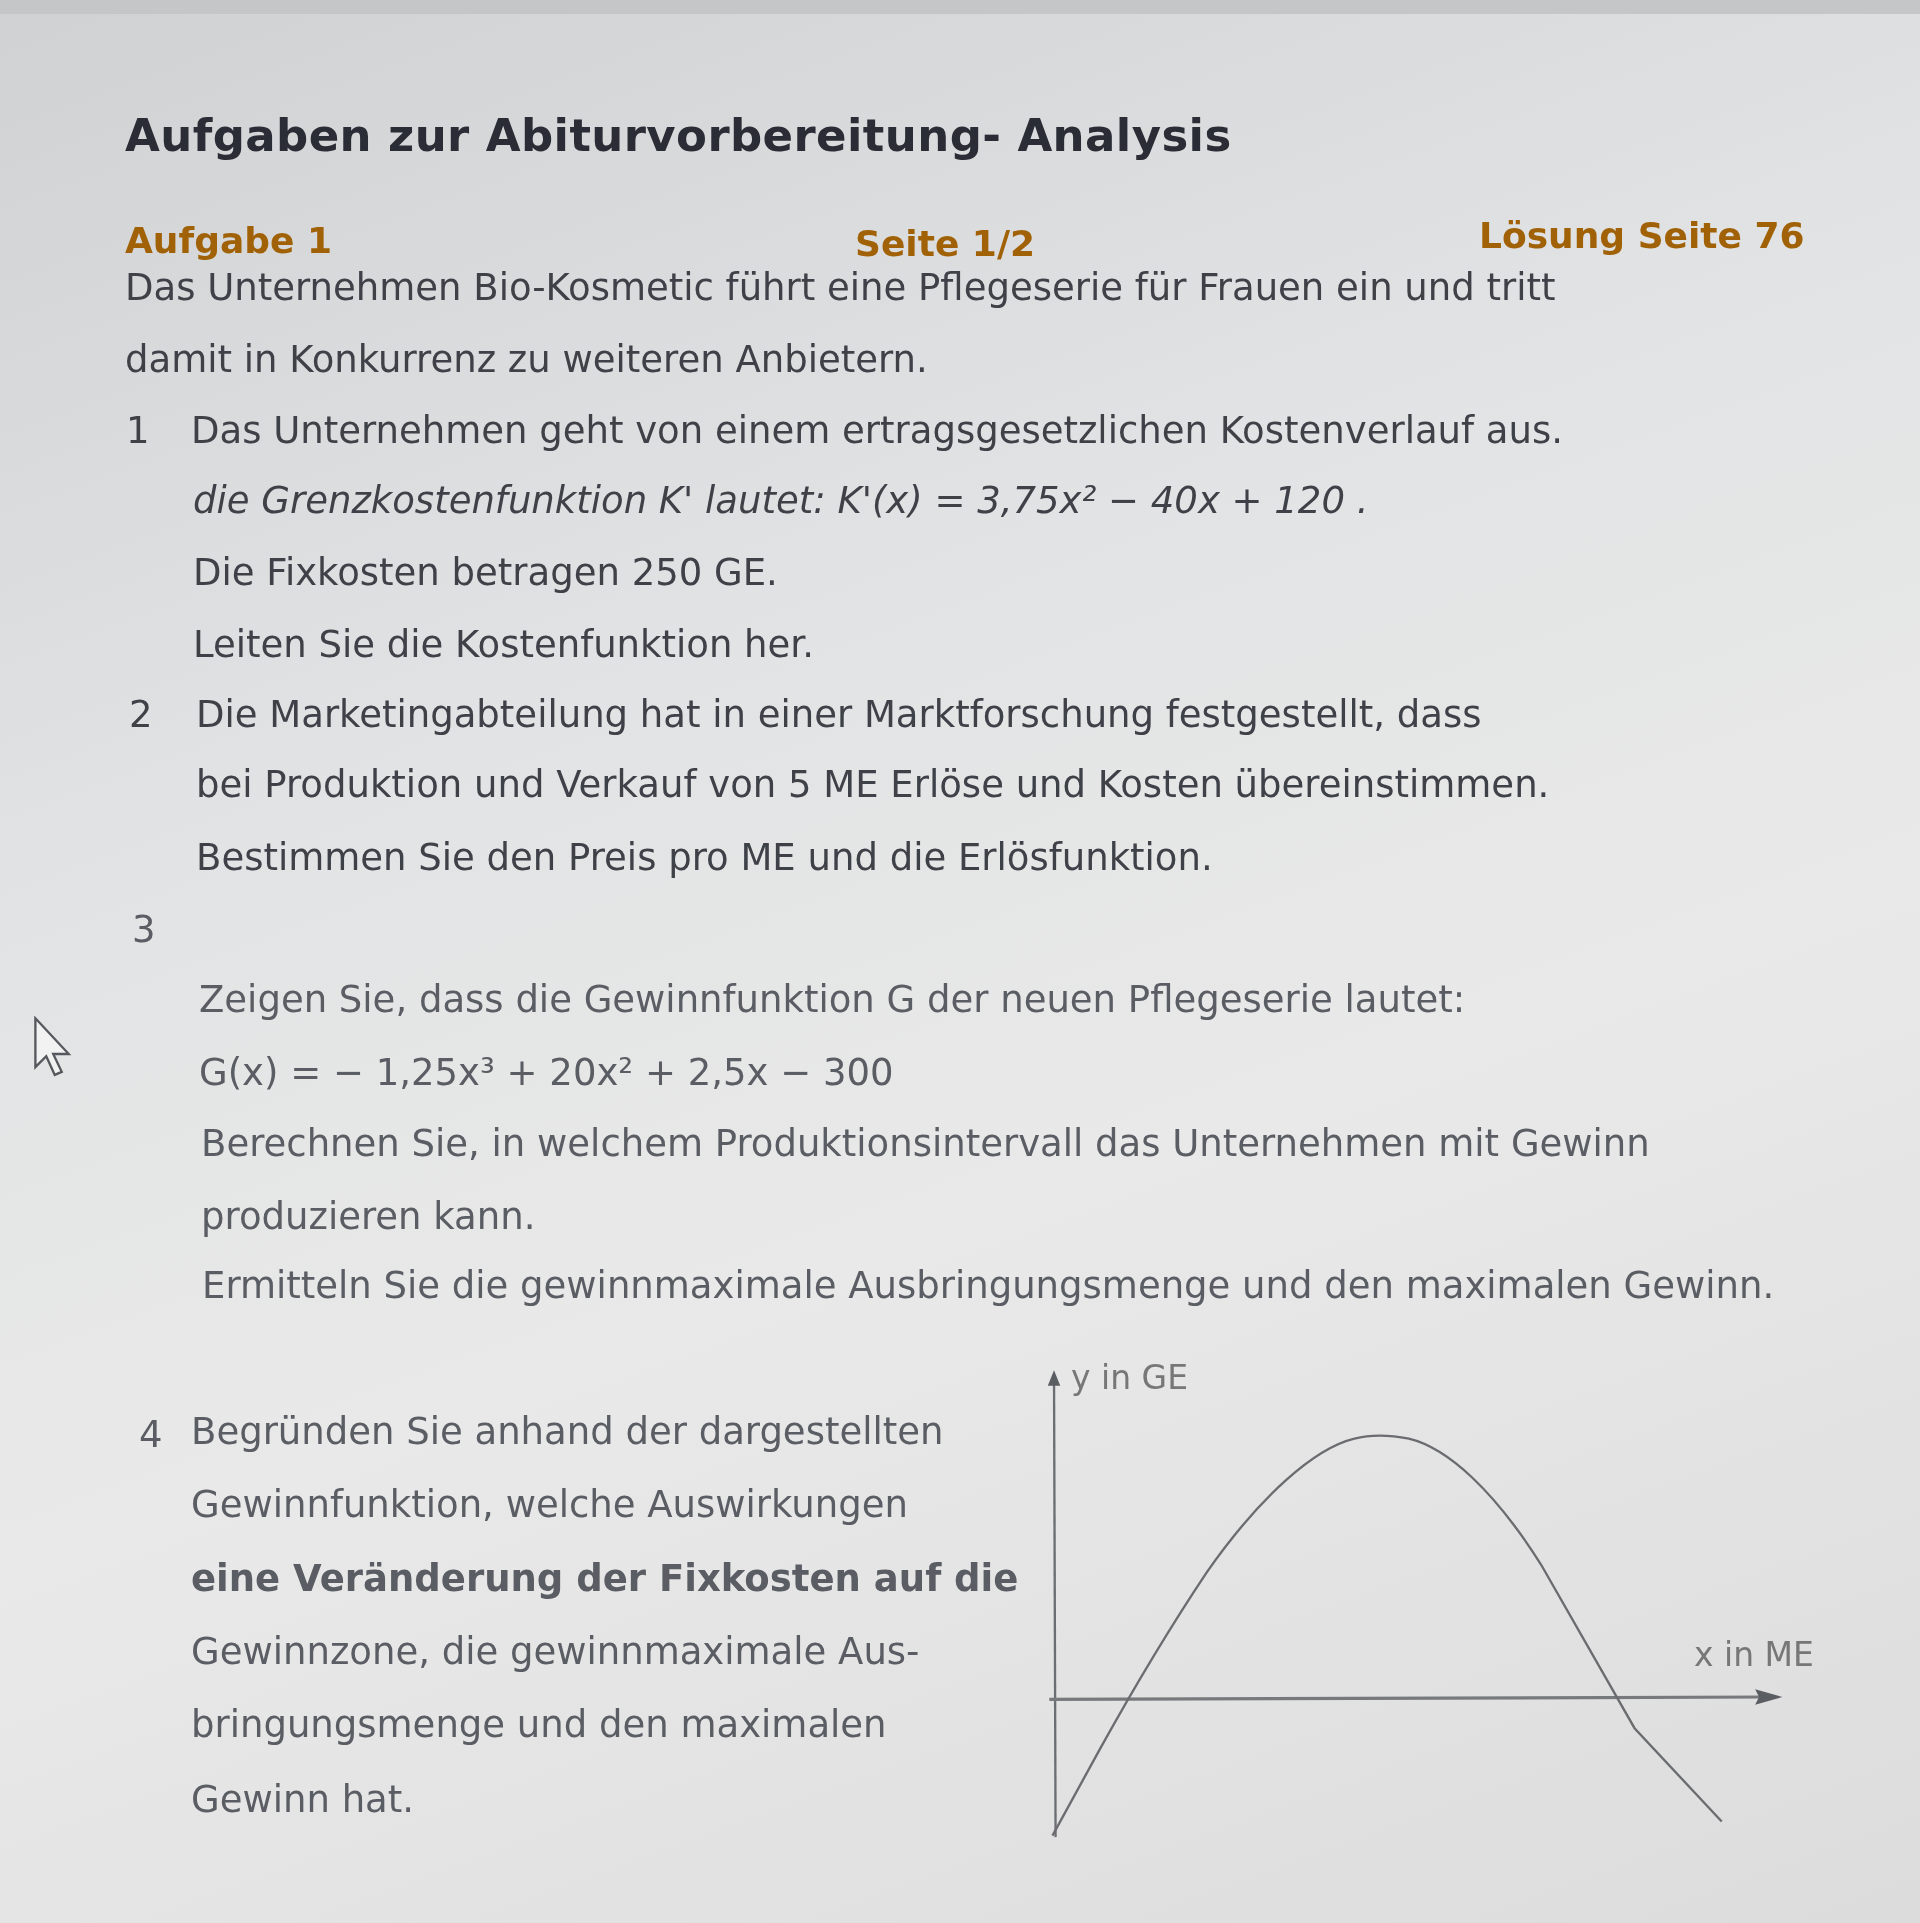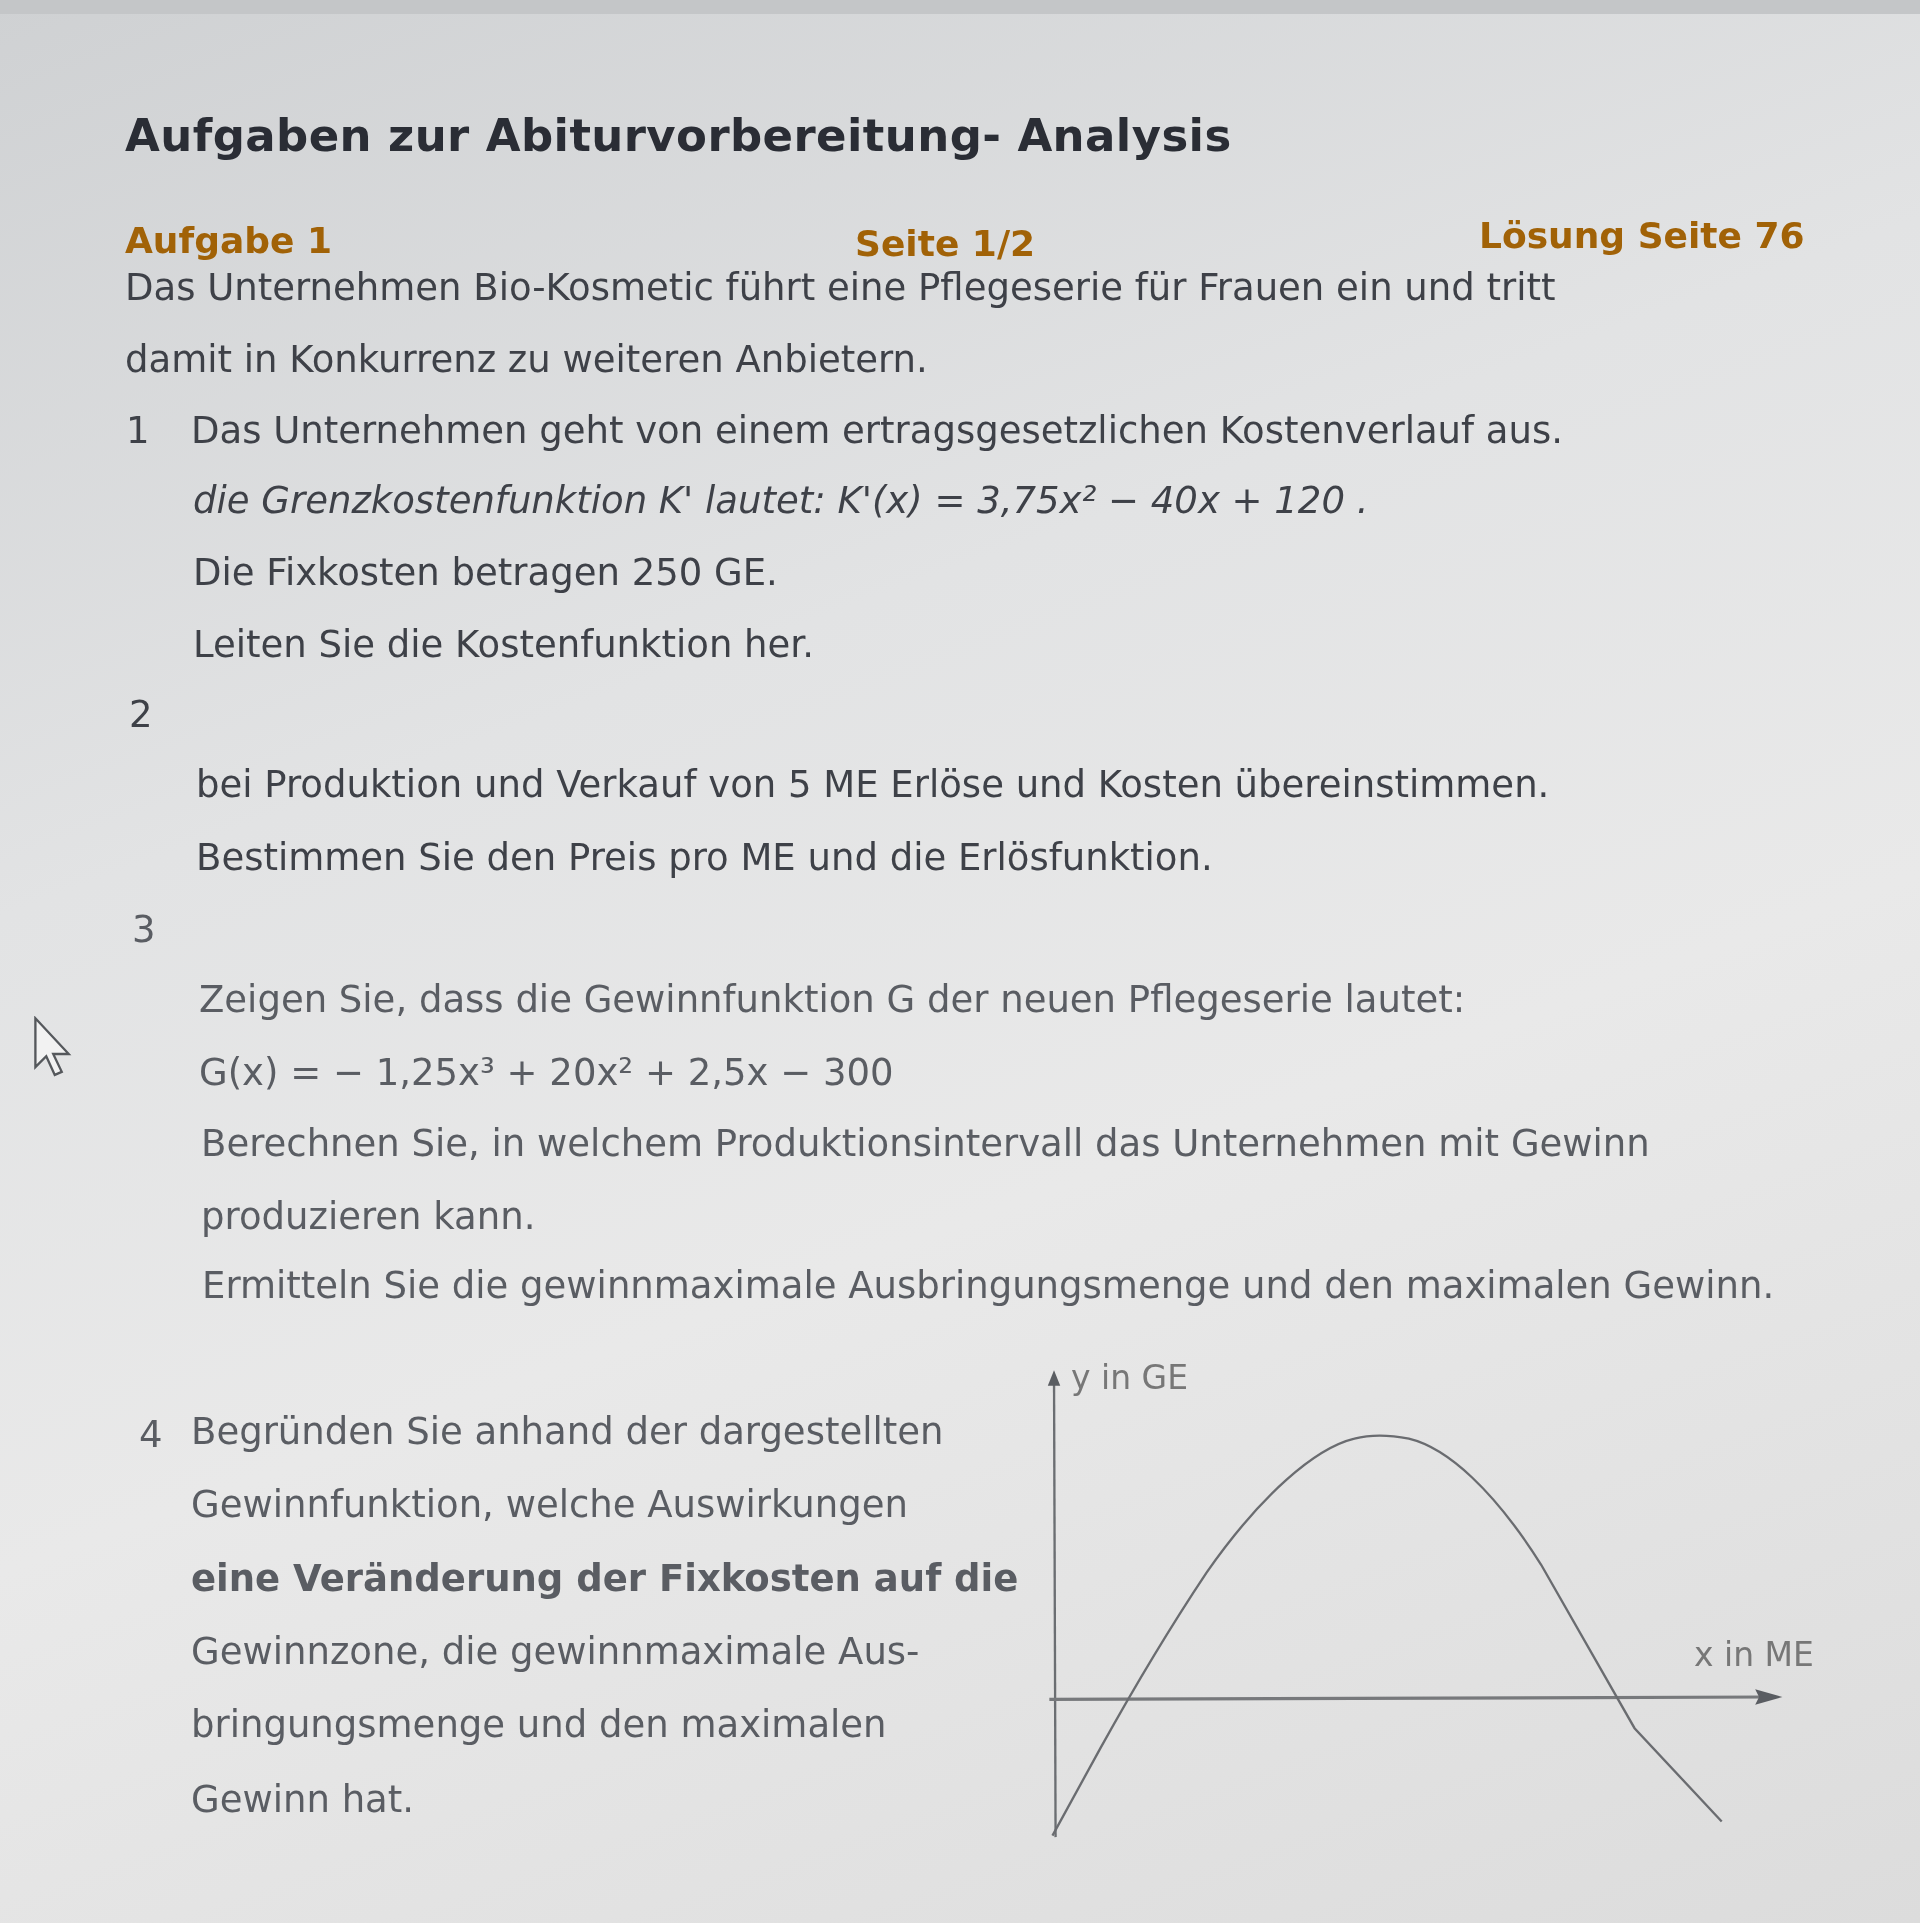--- a/index.html
+++ b/index.html
@@ -35,20 +35,21 @@
   <div class="line" style="left:125px; top:266px;">Das Unternehmen Bio-Kosmetic führt eine Pflegeserie für Frauen ein und tritt</div>
   <div class="line" style="left:125px; top:338px;">damit in Konkurrenz zu weiteren Anbietern.</div>
 
   <div class="num" style="left:126px; top:409px;">1</div>
   <div class="line" style="left:191px; top:409px;">Das Unternehmen geht von einem ertragsgesetzlichen Kostenverlauf aus.</div>
   <div class="line" style="left:193px; top:479px;font-style:italic;">die Grenzkostenfunktion K' lautet: K'(x) = 3,75x² − 40x + 120 .</div>
   <div class="line" style="left:193px; top:551px;">Die Fixkosten betragen 250 GE.</div>
   <div class="line" style="left:193px; top:623px;">Leiten Sie die Kostenfunktion her.</div>
 
   <div class="num" style="left:129px; top:693px;">2</div>
+  <div class="line" style="left:196px; top:693px;">Die Marketingabteilung hat in einer Marktforschung festgestellt, dass</div>
   <div class="line" style="left:196px; top:763px;">bei Produktion und Verkauf von 5 ME Erlöse und Kosten übereinstimmen.</div>
   <div class="line" style="left:196px; top:836px;">Bestimmen Sie den Preis pro ME und die Erlösfunktion.</div>
 
   <div class="num faded" style="left:132px; top:908px;">3</div>
   <div class="line faded" style="left:199px; top:978px;">Zeigen Sie, dass die Gewinnfunktion G der neuen Pflegeserie lautet:</div>
   <div class="line faded" style="left:199px; top:1051px;">G(x) = − 1,25x³ + 20x² + 2,5x − 300</div>
   <div class="line faded" style="left:201px; top:1122px;">Berechnen Sie, in welchem Produktionsintervall das Unternehmen mit Gewinn</div>
   <div class="line faded" style="left:201px; top:1195px;">produzieren kann.</div>
   <div class="line faded" style="left:202px; top:1264px;">Ermitteln Sie die gewinnmaximale Ausbringungsmenge und den maximalen Gewinn.</div>
 

